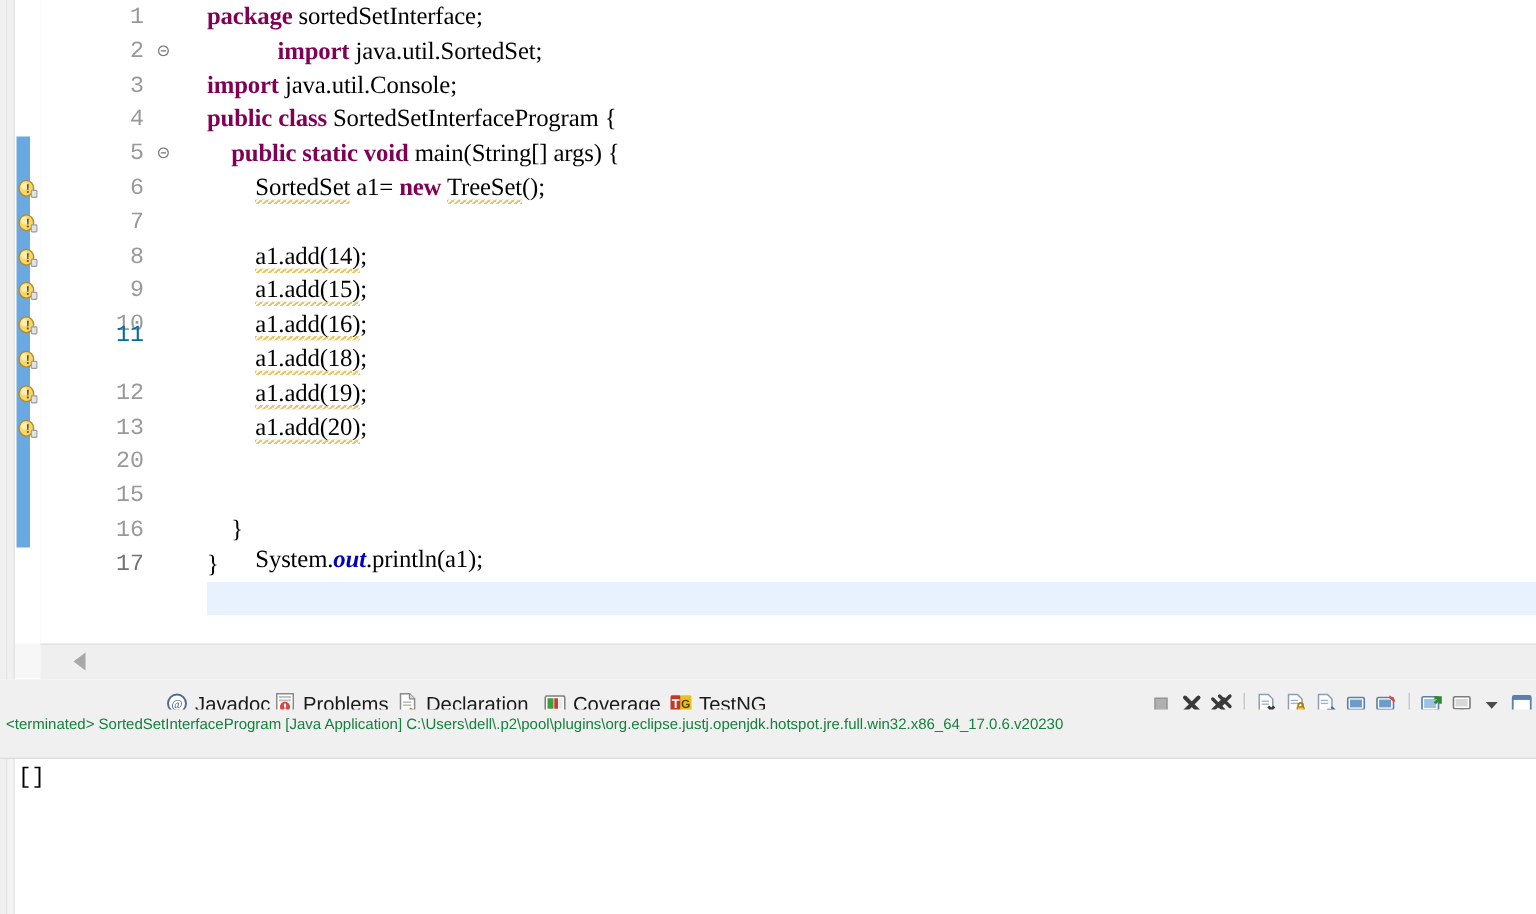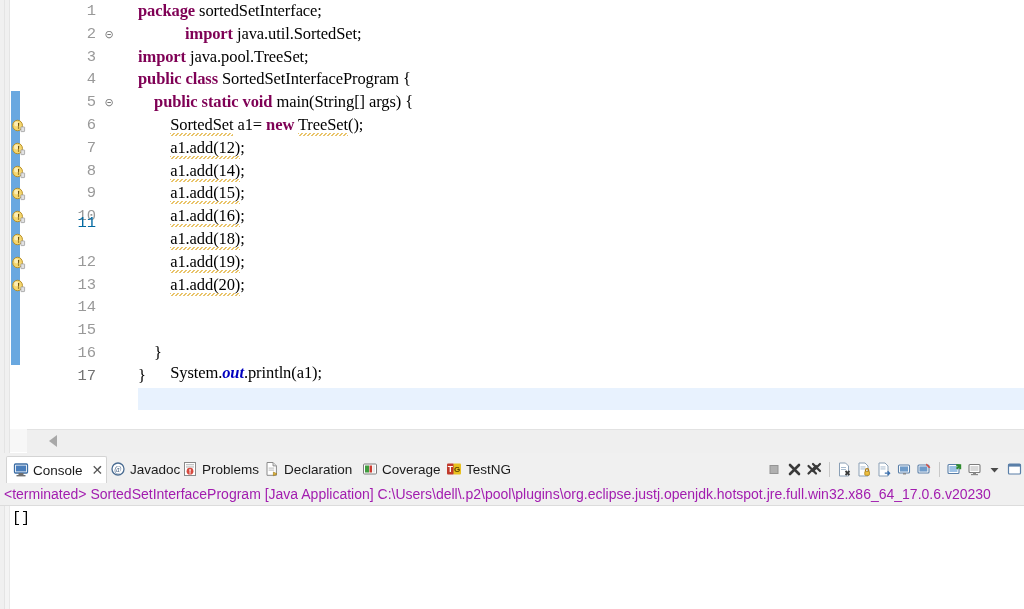--- a/index.html
+++ b/index.html
@@ -220,26 +220,26 @@
   }
   .tb-sep {
     width: 1px; height: 15px;
     background: #c9c9c9;
     margin: 0 3px;
     flex: 0 0 1px;
   }
 
   #console-launchline {
     position: absolute;
-    left: 4px; top: 30px;
+    left: 4px; top: 20px;
     width: 1020px;
     height: 22px;
     line-height: 22px;
-    font-size: 14px;
-    color: #a21caf;
+    font-size: 10px;
+    color: #15803d;
     white-space: nowrap;
     overflow: hidden;
     background: #f0f0f0;
   }
   #console-body {
     position: absolute;
     left: 0; top: 52px;
     width: 1024px;
     height: 104px;
     background: #ffffff;
@@ -283,34 +283,33 @@
       <div class="lnum" style="top: 91.2px; color: rgb(153, 153, 153);">5</div>
       <div class="fold" style="top: 91.2px;">⊝</div>
       <div class="lnum" style="top: 114px; color: rgb(153, 153, 153);">6</div>
       <div class="lnum" style="top: 136.8px; color: rgb(153, 153, 153);">7</div>
       <div class="lnum" style="top: 159.6px; color: rgb(153, 153, 153);">8</div>
       <div class="lnum" style="top: 182.4px; color: rgb(153, 153, 153);">9</div>
       <div class="lnum" style="top: 205.2px; color: rgb(153, 153, 153);">10</div>
       <div class="lnum" style="top: 212px; color: #0369a1;">11</div>
       <div class="lnum" style="top: 250.8px; color: rgb(153, 153, 153);">12</div>
       <div class="lnum" style="top: 273.6px; color: rgb(153, 153, 153);">13</div>
-      <div class="lnum" style="top: 296.4px; color: rgb(153, 153, 153);">14</div>
+      <div class="lnum" style="top: 296.4px; color: rgb(153, 153, 153);">20</div>
       <div class="lnum" style="top: 319.2px; color: rgb(153, 153, 153);">15</div>
       <div class="lnum" style="top: 342px; color: rgb(153, 153, 153);">16</div>
       <div class="lnum" style="top: 364.8px; color: #737373;">17</div>
       <div class="lnum" style="top: 387.6px; color: rgb(153, 153, 153); margin-top: 40px;">18</div>
     </div>
   <div id="code-canvas">
       <div class="code-line" style="top: 0px;"><span class="kw">package </span><span class="plain">sortedSetInterface;</span></div>
       <div class="code-line" style="top: 22.8px; margin-left: 47px;"><span class="kw">import </span><span class="plain">java.util.SortedSet;</span></div>
-      <div class="code-line" style="top: 45.6px;"><span class="kw">import </span><span class="plain">java.pool.TreeSet;</span></div>
+      <div class="code-line" style="top: 45.6px;"><span class="kw">import </span><span class="plain">java.util.Console;</span></div>
       <div class="code-line" style="top: 91.2px;"><span class="plain">    </span><span class="kw">public static void </span><span class="plain">main(String[] args) {</span></div>
       <div class="code-line" style="top: 68.4px;"><span class="kw">public class </span><span class="plain">SortedSetInterfaceProgram {</span></div>
       <div class="code-line" style="top: 114px;"><span class="plain">        </span><span class="plain sq">SortedSet</span><span class="plain"> a1= </span><span class="kw">new</span><span class="plain"> </span><span class="plain sq">TreeSet</span><span class="plain">();</span></div>
-      <div class="code-line" style="top: 136.8px;"><span class="plain">        </span><span class="plain sq">a1.add(12)</span><span class="plain">;</span></div>
       <div class="code-line" style="top: 159.6px;"><span class="plain">        </span><span class="plain sq">a1.add(14)</span><span class="plain">;</span></div>
       <div class="code-line" style="top: 182.4px;"><span class="plain">        </span><span class="plain sq">a1.add(15)</span><span class="plain">;</span></div>
       <div class="code-line" style="top: 205.2px;"><span class="plain">        </span><span class="plain sq">a1.add(16)</span><span class="plain">;</span></div>
       <div class="code-line" style="top: 228px;"><span class="plain">        </span><span class="plain sq">a1.add(18)</span><span class="plain">;</span></div>
       <div class="code-line" style="top: 250.8px;"><span class="plain">        </span><span class="plain sq">a1.add(19)</span><span class="plain">;</span></div>
       <div class="code-line" style="top: 273.6px;"><span class="plain">        </span><span class="plain sq">a1.add(20)</span><span class="plain">;</span></div>
       <div class="code-line" style="top: 319.2px; margin-top: 43px;"><span class="plain">        System.</span><span class="stat">out</span><span class="plain">.println(a1);</span></div>
       <div class="code-line" style="top: 342px;"><span class="plain">    }</span></div>
       <div class="code-line" style="top: 364.8px;"><span class="plain">}</span></div>
       <div class="cur-line-hl" style="top: 387.6px; background: rgb(232, 242, 254);"></div>
@@ -376,30 +375,20 @@
         <ellipse cx="5.6" cy="6.4" rx="2.3" ry="2.6" fill="#fdf1c0" opacity=".85"></ellipse>
         <path d="M7.4 5.2h1.3l-.25 4h-.8z" fill="#6b4e08"></path>
         <rect x="7.4" y="10" width="1.3" height="1.3" fill="#6b4e08"></rect>
         <rect x="10.5" y="9.5" width="4" height="5" rx="0.6" fill="#e2e2e2" stroke="#9a9a9a" stroke-width=".8"></rect>
       </svg></div>
   </div>
 
 <div id="console-view">
 
   <div id="console-tabbar">
-      <div class="vtab active" style="left: 6px; width: 93px; padding-left: 6px;">
-        <span class="tab-ico"><svg viewBox="0 0 16 16" width="16" height="16">
-            <rect x="1.5" y="2" width="13" height="9" rx="1" fill="#ffffff" stroke="#3c6ea5" stroke-width="1.3"></rect>
-            <rect x="3" y="3.5" width="10" height="6" fill="#4a7ebb"></rect>
-            <rect x="5.5" y="11" width="5" height="2" fill="#6f6f6f"></rect>
-            <rect x="3.5" y="13" width="9" height="1.4" fill="#6f6f6f"></rect>
-          </svg></span>
-        <span>Console</span>
-        <span class="tab-close">✕</span>
-      </div>
       <div class="vtab" style="left: 104px; width: 78px; padding-left: 6px;">
         <span class="tab-ico"><svg viewBox="0 0 16 16" width="16" height="16">
             <circle cx="8" cy="8" r="6" fill="#ffffff" stroke="#4a6c92" stroke-width="1.3"></circle>
             <text x="8" y="11.3" font-size="8" text-anchor="middle" fill="#36557a" font-family="serif">@</text>
           </svg></span>
         <span>Javadoc</span>
       </div>
       <div class="vtab" style="left: 176px; width: 84px; padding-left: 6px;">
         <span class="tab-ico"><svg viewBox="0 0 16 16" width="16" height="16">
             <rect x="2.5" y="1.5" width="11" height="13" fill="#ffffff" stroke="#8a8a8a" stroke-width="1"></rect>

